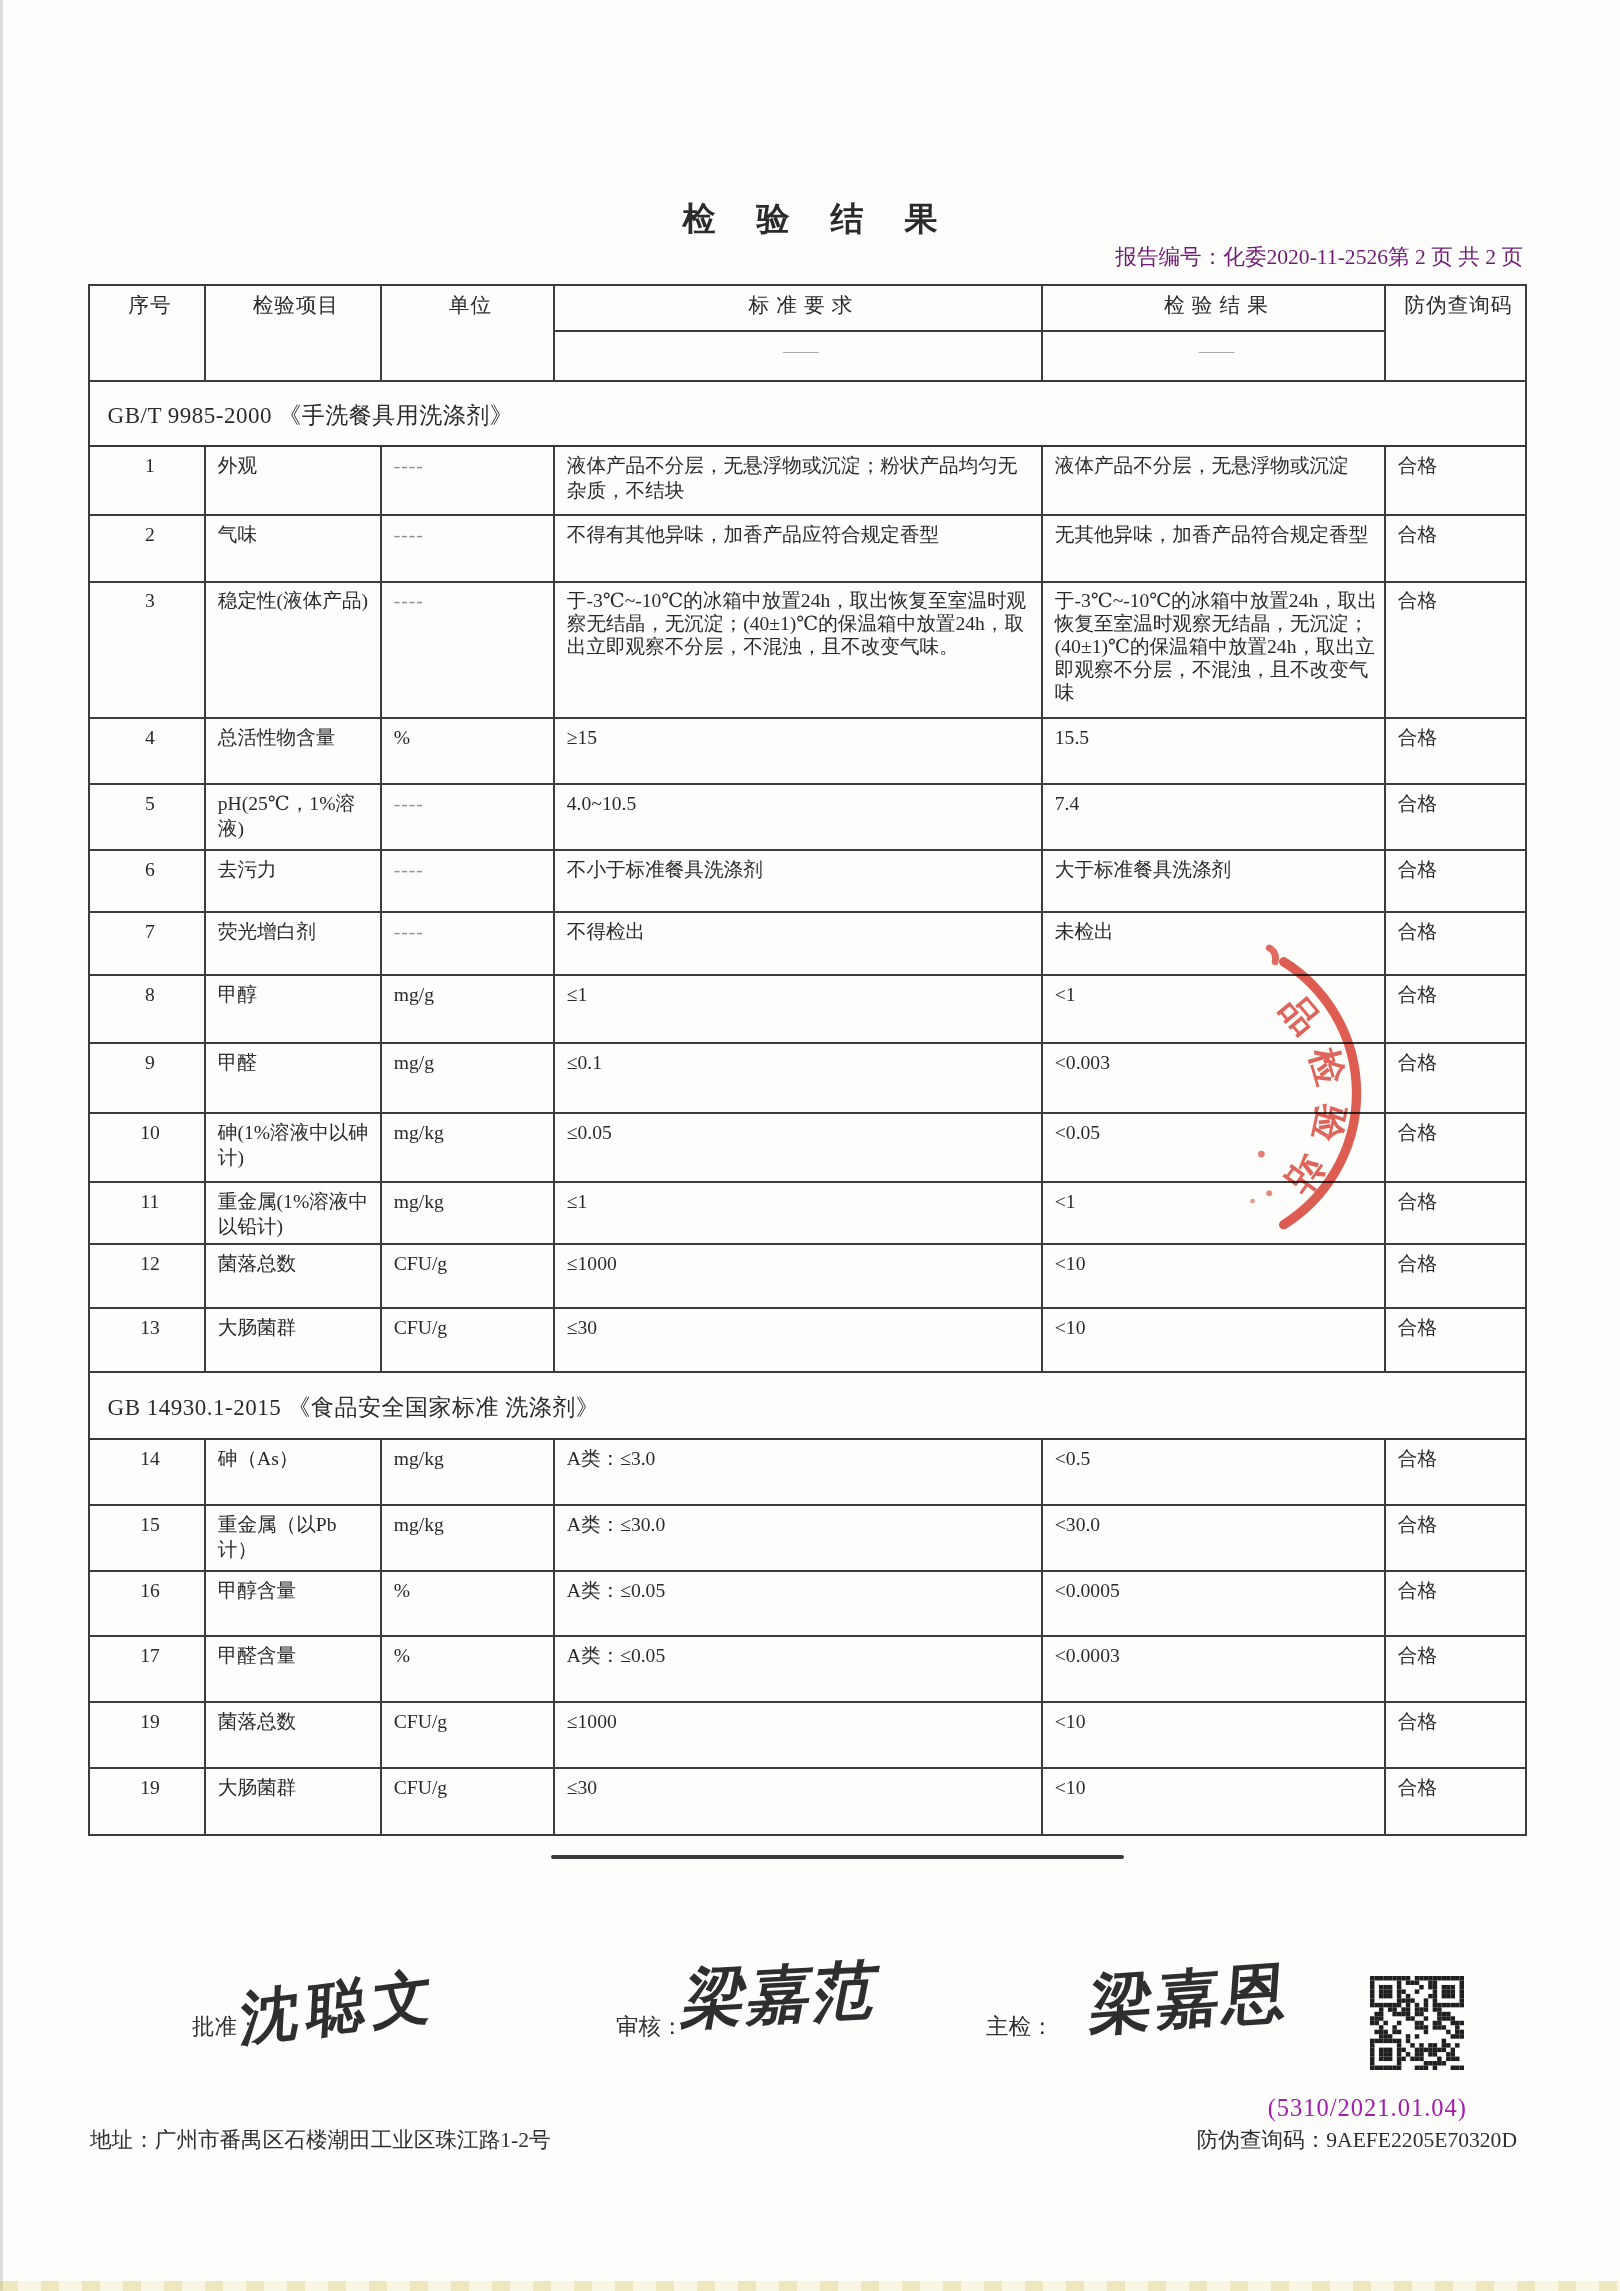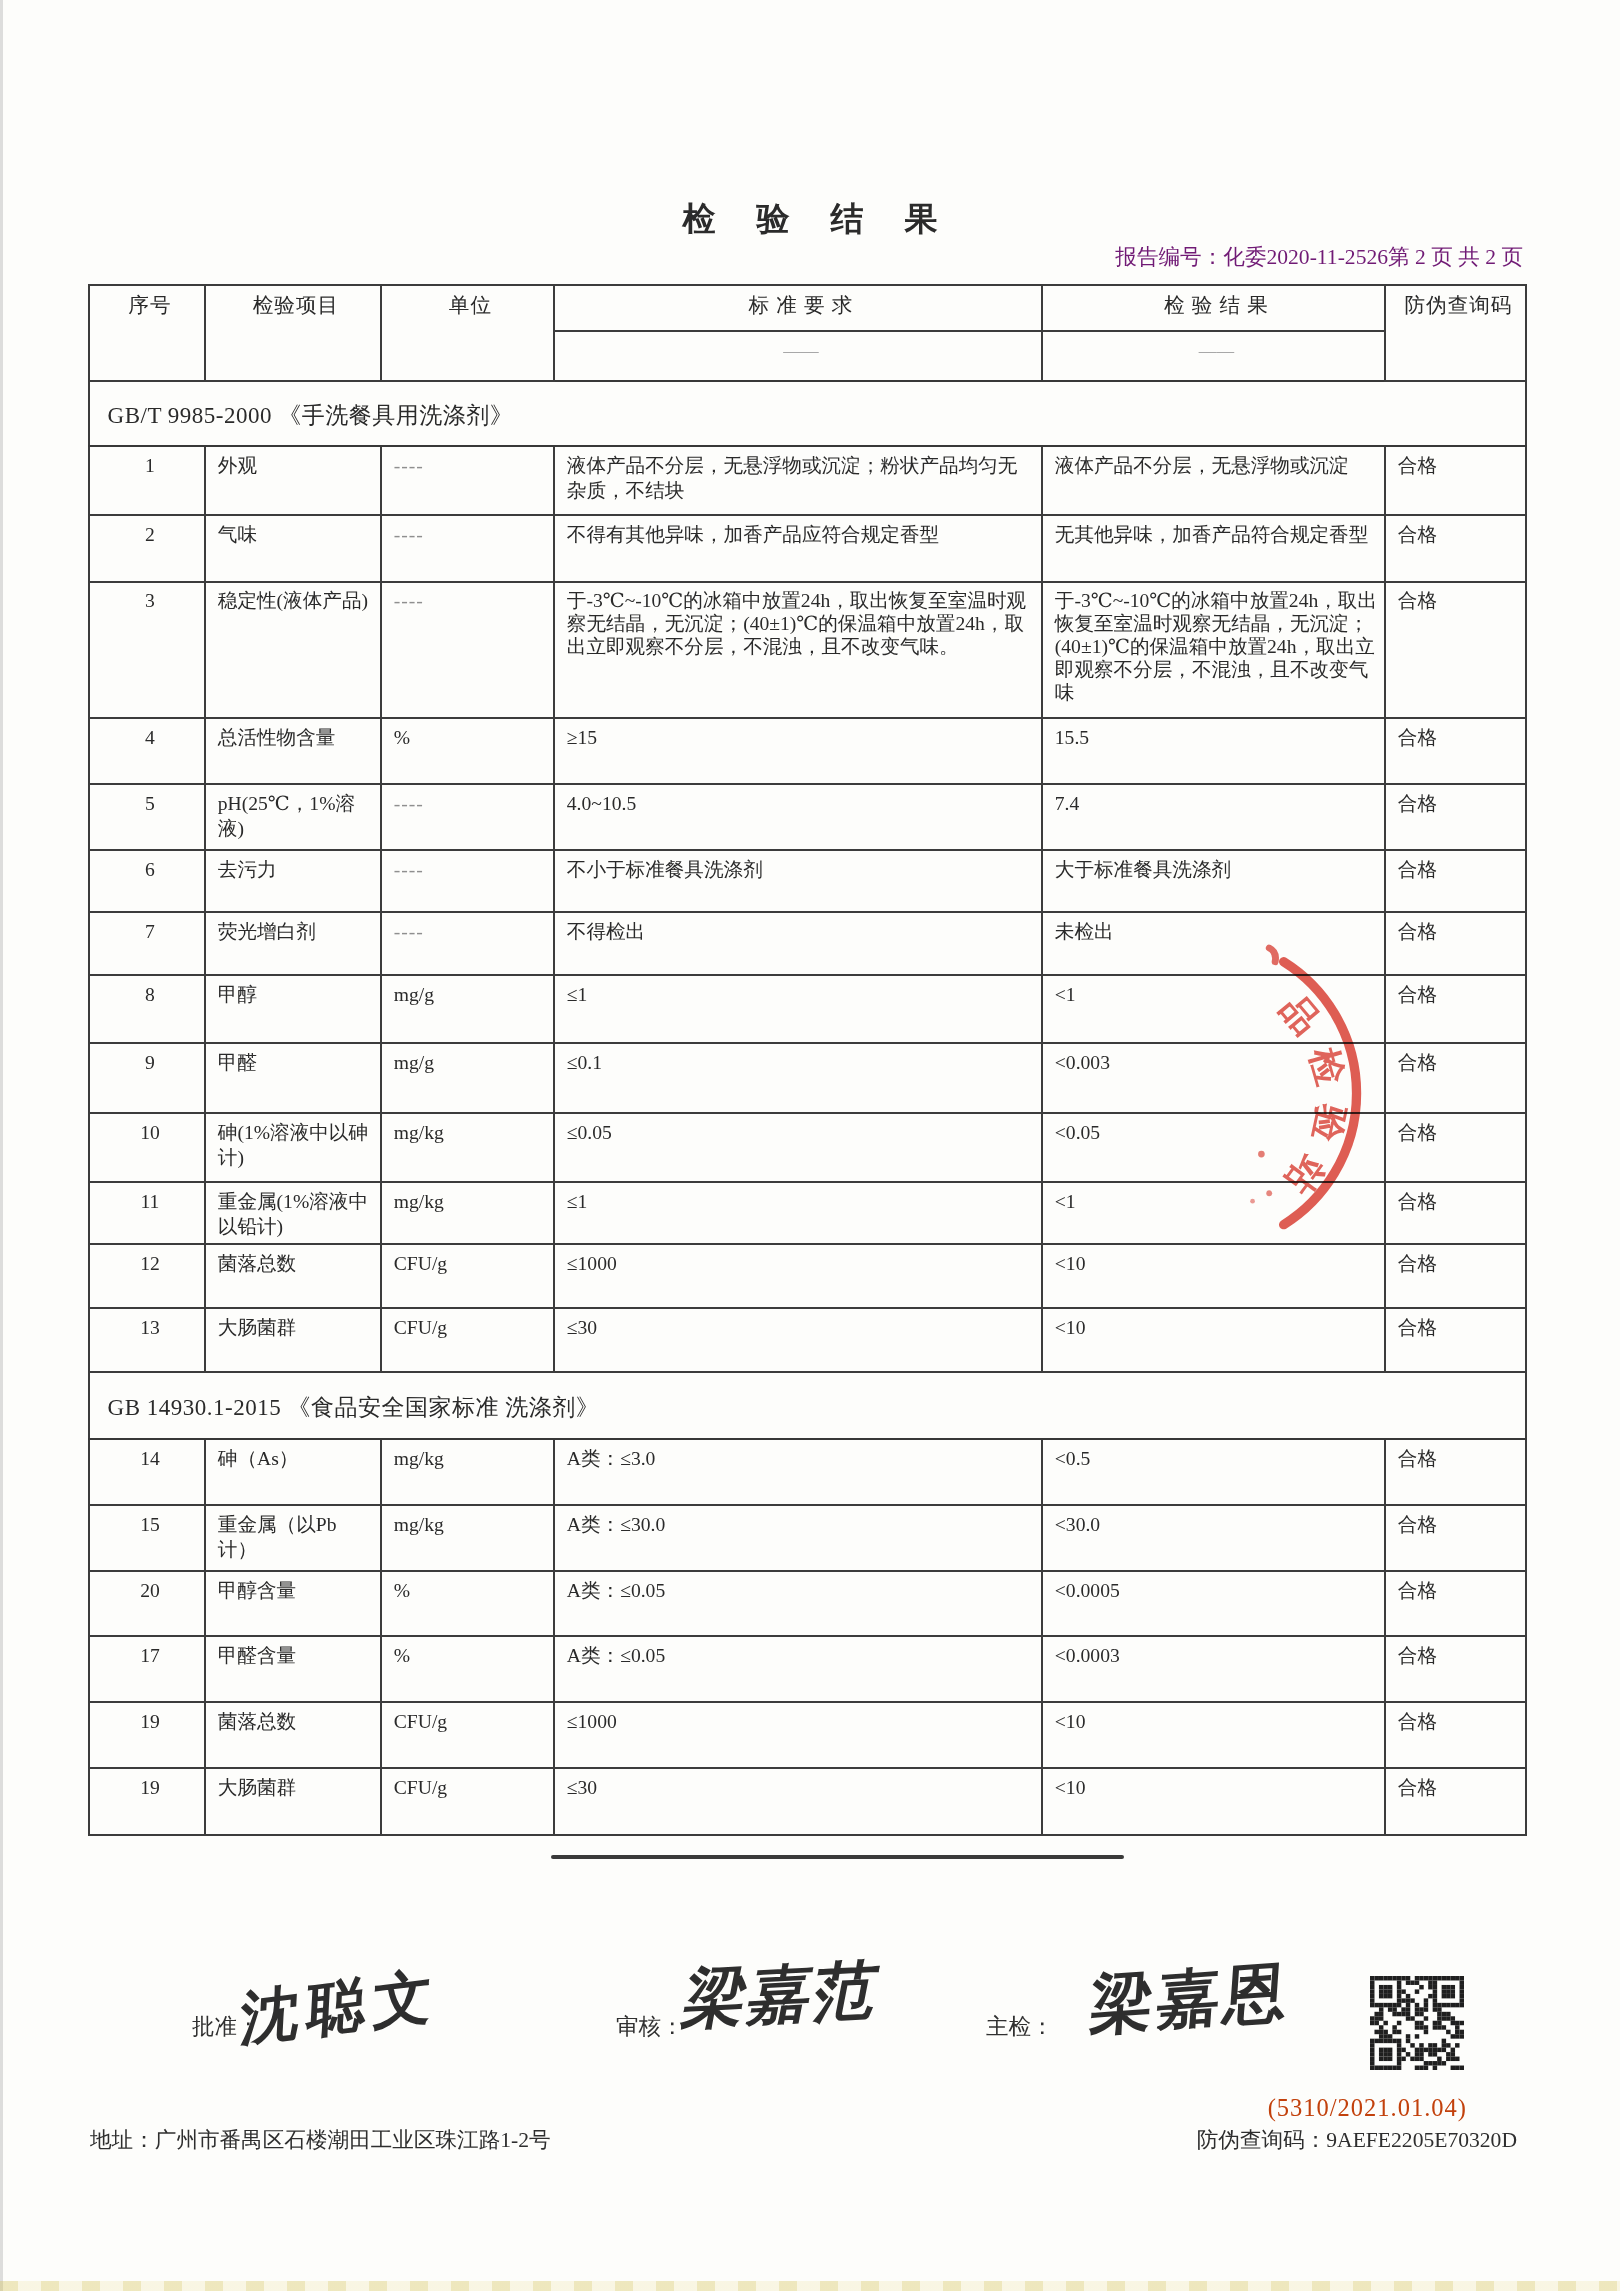--- a/index.html
+++ b/index.html
@@ -43,21 +43,21 @@
   .sig{position:absolute;font-weight:700;color:#2e2e2e;white-space:nowrap;
         font-family:"DejaVu Sans",sans-serif;}
   .sig1{left:240px;top:1968px;font-size:59px;letter-spacing:7.8px;
         transform:rotate(-7deg) skewX(-10deg);}
   .sig2{left:684px;top:1952px;font-size:63px;letter-spacing:2px;
         transform:rotate(-3deg) skewX(-14deg);}
   .sig3{left:1090px;top:1956px;font-size:63px;letter-spacing:3.9px;
         transform:rotate(-4deg) skewX(-8deg);}
 
   .qr{position:absolute;left:1370px;top:1976px;width:94px;height:94px;}
-  .code-line{position:absolute;top:2094px;right:153px;font-size:24.5px;color:#c2410c;letter-spacing:1px;}
+  .code-line{position:absolute;top:2094px;right:153px;font-size:24.5px;color:#a21caf;letter-spacing:1px;}
   .footer-row{position:absolute;top:2125px;left:90px;width:1427px;display:flex;
         justify-content:space-between;font-size:21.6px;color:#2e2e2e;}
 </style>
 </head>
 <body>
 
 <div class="page">
   <div class="left-edge"></div>
 
   <div class="doc-title">检验结果</div>
@@ -211,21 +211,21 @@
       </tr>
       <tr style="height:66px">
         <td class="c">15</td>
         <td>重金属（以Pb计）</td>
         <td class="unit">mg/kg</td>
         <td>A类：≤30.0</td>
         <td>&lt;30.0</td>
         <td class="eval">合格</td>
       </tr>
       <tr style="height:65px">
-        <td class="c">20</td>
+        <td class="c">16</td>
         <td>甲醇含量</td>
         <td class="unit">%</td>
         <td>A类：≤0.05</td>
         <td>&lt;0.0005</td>
         <td class="eval">合格</td>
       </tr>
       <tr style="height:66px">
         <td class="c">17</td>
         <td>甲醛含量</td>
         <td class="unit">%</td>

